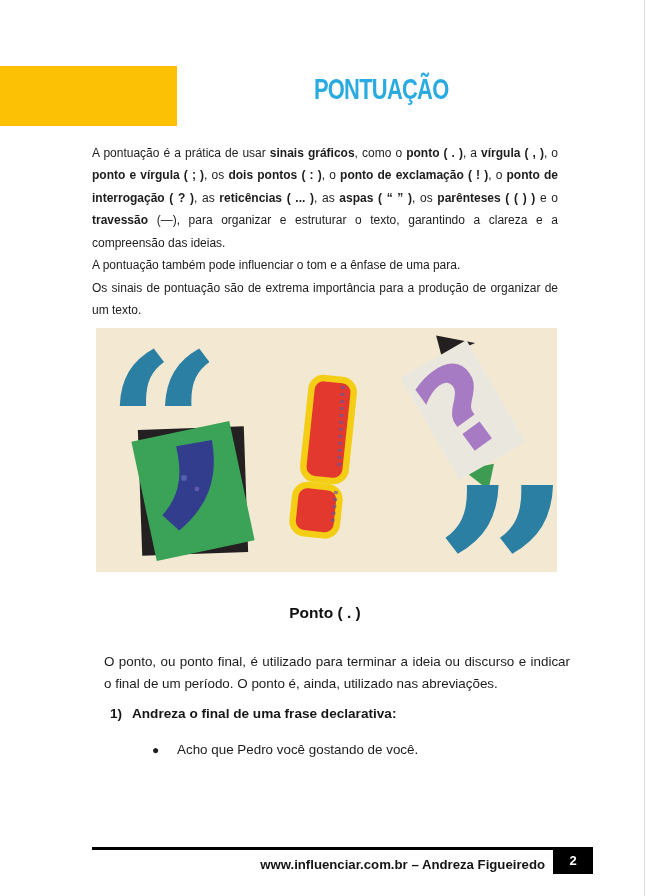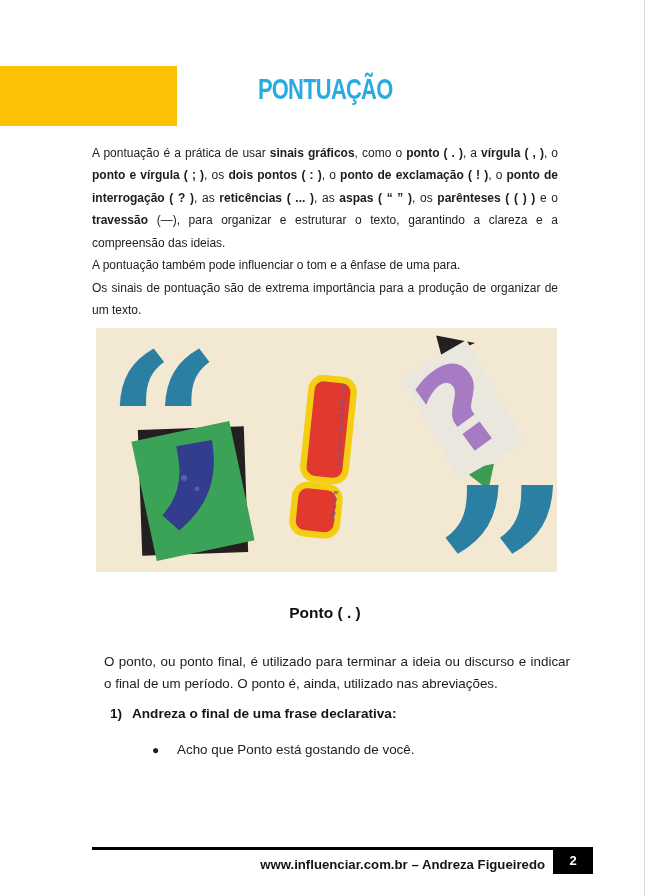--- a/index.html
+++ b/index.html
@@ -1,20 +1,20 @@
 <!DOCTYPE html>
 <html><head>
 <meta charset="utf-8">
 <style>
   html,body{margin:0;padding:0;background:#ffffff;}
   .page{position:relative;width:648px;height:896px;background:#ffffff;overflow:hidden;
         font-family:"Liberation Sans","DejaVu Sans",sans-serif;color:#1c1c1c;}
   .right-edge{position:absolute;left:644px;top:0;width:1px;height:896px;background:#d9d9d9;}
   .accent{position:absolute;left:0;top:66px;width:177px;height:60px;}
-  .title-wrap{position:absolute;left:233px;top:72px;width:240px;text-align:left;}
+  .title-wrap{position:absolute;left:233px;top:72px;width:240px;text-align:right;}
   .title{display:inline-block;font-size:30px;font-weight:bold;letter-spacing:-1px;
          transform:scaleX(0.73);transform-origin:center;white-space:nowrap;}
   .intro{position:absolute;left:92px;top:142px;width:466px;font-size:12px;
          line-height:22.45px;text-align:justify;}
   .intro p{margin:0;}
   .illu{position:absolute;left:96px;top:328px;width:461px;height:244px;}
   .sec-heading{position:absolute;left:92px;top:604px;width:466px;text-align:center;
                font-size:15.5px;font-weight:bold;color:#111;}
   .sec-body{position:absolute;left:92px;top:639px;width:466px;font-size:13.4px;
             line-height:22.45px;text-align:justify;}
@@ -83,20 +83,20 @@
 
   <p class="sec-body" style="margin:12px;">O ponto, ou ponto final, é utilizado para terminar a ideia ou discurso e indicar o final de um período. O ponto é, ainda, utilizado nas abreviações.</p>
 
   <div class="list-line">
     <span class="list-num">1)</span>
     <span>Andreza o final de uma frase declarativa:</span>
   </div>
 
   <div class="bullet-line">
     <span class="bullet">●</span>
-    <span>Acho que Ponto está gostando de você.</span>
+    <span>Acho que Pedro você gostando de você.</span>
   </div>
 
   <div class="footer-rule"></div>
   <div class="footer-text">www.influenciar.com.br – Andreza Figueiredo</div>
   <div class="page-box">2</div>
 
 </div>
 
 </body></html>

